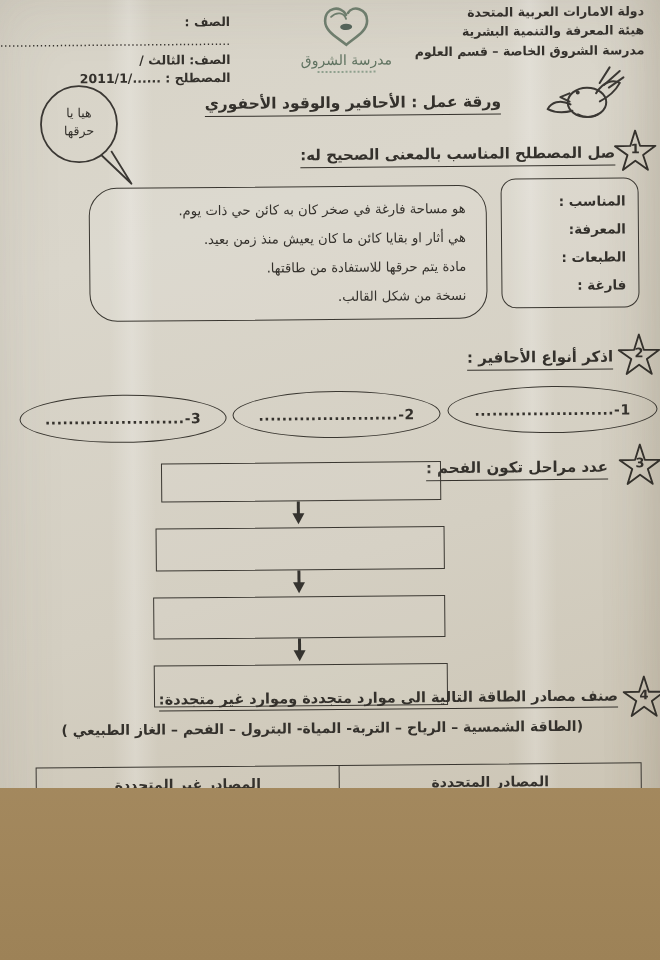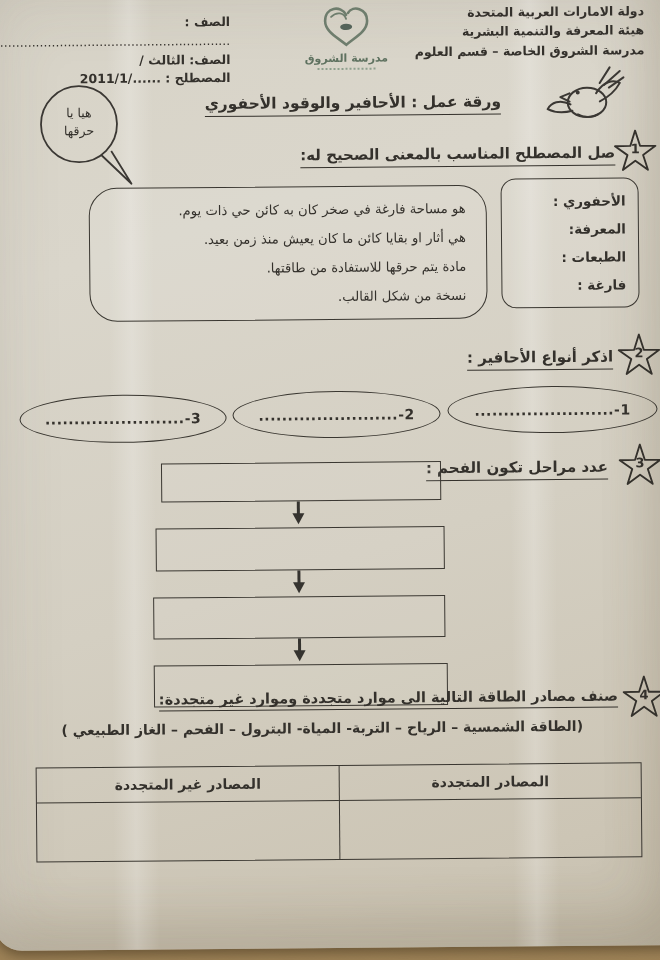--- a/index.html
+++ b/index.html
@@ -2,40 +2,40 @@
 <html lang="ar"><head>
 <meta charset="utf-8">
 <style>
   html,body{margin:0;padding:0;}
   body{
     width:660px;height:960px;overflow:hidden;
     background:linear-gradient(180deg,#b59a72 0%,#ab9066 60%,#9d8257 100%);
     font-family:"DejaVu Sans","Liberation Sans",sans-serif;
     color:#34312c;
   }
-  .scene{position:relative;width:660px;height:960px;overflow:hidden;}
+  .scene{position:relative;width:660px;height:788px;overflow:hidden;}
   .paper{
     position:absolute;left:-10px;top:-12px;width:682px;height:960px;
     background:linear-gradient(163deg,#d7d3c7 0%,#dad6cb 26%,#d4cfc2 58%,#ccc5b5 88%,#c6bfae 100%);
     transform:rotate(-0.5deg);
     border-bottom-left-radius:28px;border-bottom-right-radius:8px;
     box-shadow:inset 0 0 70px rgba(96,84,60,.22), inset -18px -28px 55px rgba(120,100,70,.16),
                inset 14px 8px 40px rgba(255,255,255,.25), 0 5px 12px rgba(56,42,22,.5);
   }
   .crease{position:absolute;top:0;height:100%;width:46px;pointer-events:none;
     background:linear-gradient(90deg,transparent,rgba(255,255,255,.22),transparent);}
   .abs{position:absolute;}
   .rtl{direction:rtl;unicode-bidi:isolate;}
   .ltr{direction:ltr;unicode-bidi:isolate;display:inline-block;}
   .u{border-bottom:1.7px solid #34312c;padding-bottom:3px;}
   .hdr-right{right:24px;top:16px;text-align:right;font-size:12.5px;font-weight:700;line-height:1.55;}
   .hdr-left{left:36px;top:24px;width:208px;text-align:right;font-size:12.5px;font-weight:700;line-height:1.5;}
   .hdr-left .dots{letter-spacing:1px;font-weight:400;}
   .logo{left:306px;top:14px;width:108px;text-align:center;}
-  .logo-name{font-size:11px;font-weight:700;color:#5f7260;margin-top:-2px;}
+  .logo-name{font-size:14px;font-weight:400;color:#5f7260;margin-top:-2px;}
   .logo-sub{width:58px;height:0;border-bottom:2px dotted #8fa08e;margin:3px auto 0;}
   .title{left:166px;top:106px;width:400px;text-align:center;font-size:15.5px;font-weight:700;white-space:nowrap;}
   .star{width:44px;height:42px;}
   .star svg{position:absolute;left:0;top:0;}
   .star .num{position:absolute;left:0;top:12px;width:100%;text-align:center;font-size:13px;font-weight:700;}
   .qhead{text-align:right;font-size:15px;font-weight:700;white-space:nowrap;}
   .roundbox{border:1.7px solid #3a3731;background:rgba(255,255,255,.08);
     display:flex;flex-direction:column;justify-content:space-around;}
   .terms{left:513px;top:192px;width:138px;height:130px;border-radius:15px;
     font-size:13.5px;font-weight:700;text-align:right;padding:8px 12px;box-sizing:border-box;}
@@ -131,21 +131,21 @@
       <svg width="44" height="42" viewBox="0 0 40 38">
         <polygon points="20,1 24.4,14.9 38.4,15.1 27.1,23.3 31.4,36.8 20,28.5 8.6,36.8 12.9,23.3 1.6,15.1 15.6,14.9" fill="none" stroke="#34312c" stroke-width="1.7" stroke-linejoin="round"></polygon>
       </svg>
       <span class="num">1</span>
     </div>
     <div class="abs qhead" style="right:54px;top:158px">
       <span class="u">صل المصطلح المناسب بالمعنى الصحيح له:</span>
     </div>
 
     <div class="abs roundbox terms">
-      <div>الأحفوري :</div>
+      <div>المناسب :</div>
       <div>المعرفة:</div>
       <div>الطبعات :</div>
       <div>فارغة :</div>
     </div>
 
     <div class="abs roundbox defs">
       <div>هو مساحة فارغة في صخر كان به كائن حي ذات يوم.</div>
       <div>هي أثار او بقايا كائن ما كان يعيش منذ زمن بعيد.</div>
       <div>مادة يتم حرقها للاستفادة من طاقتها.</div>
       <div>نسخة من شكل القالب.</div>

